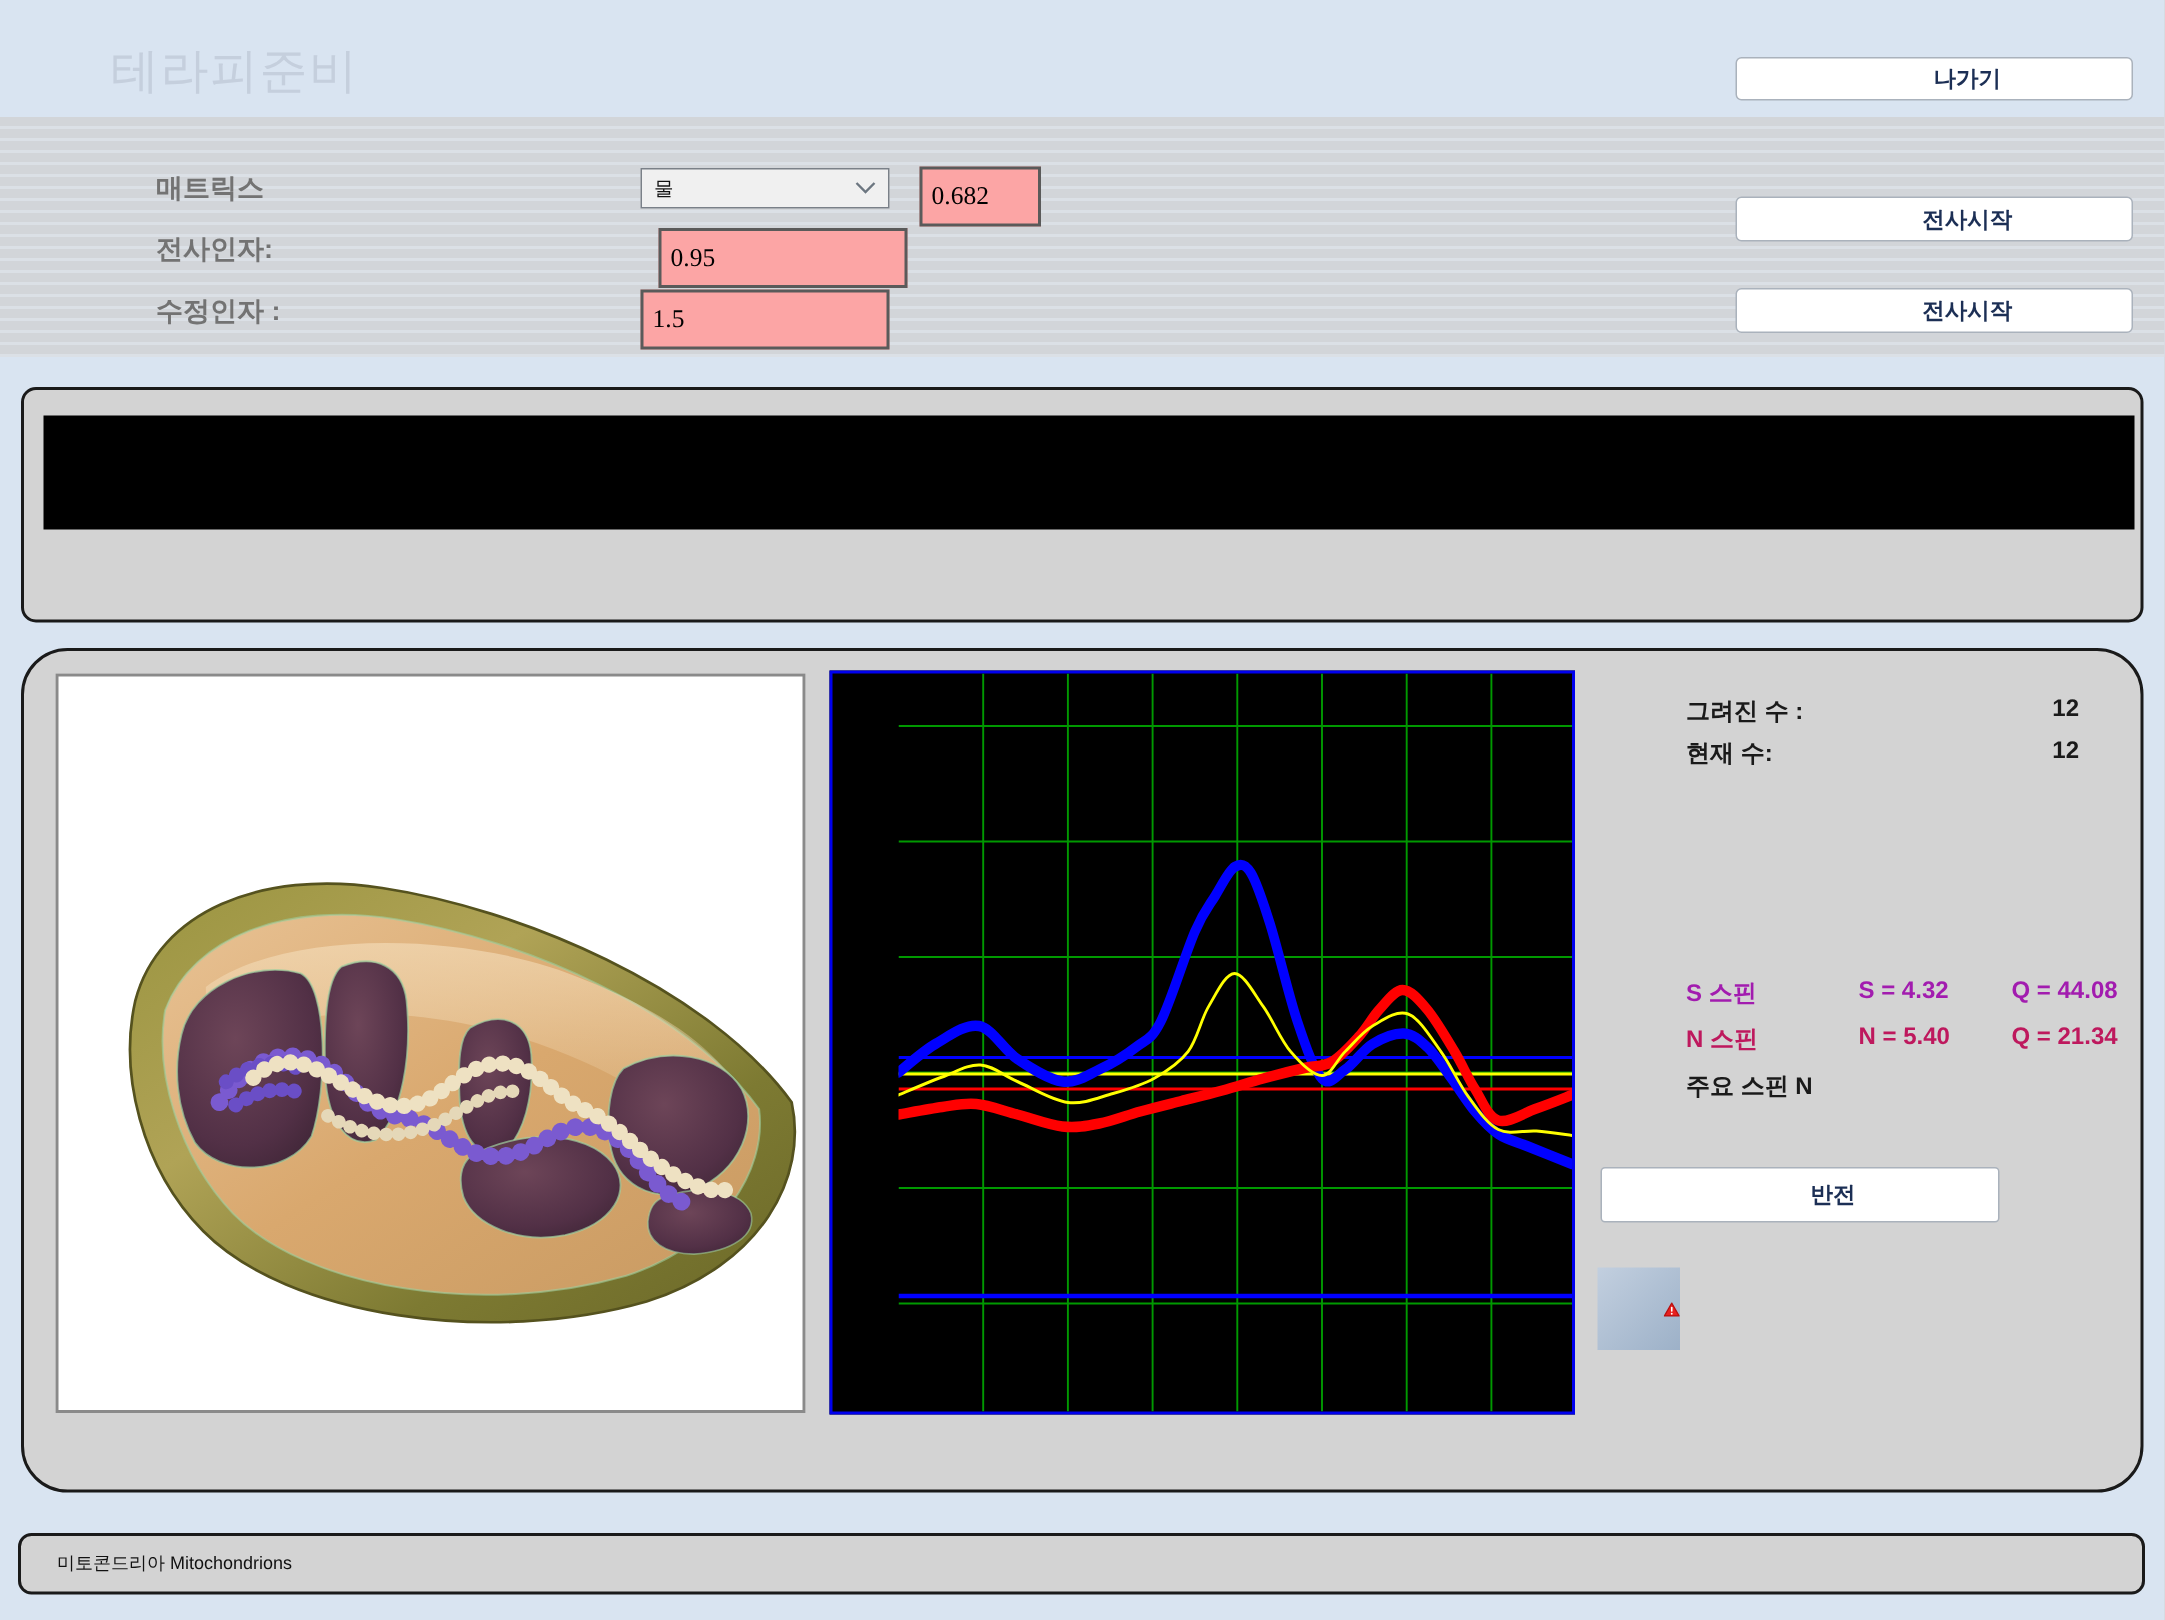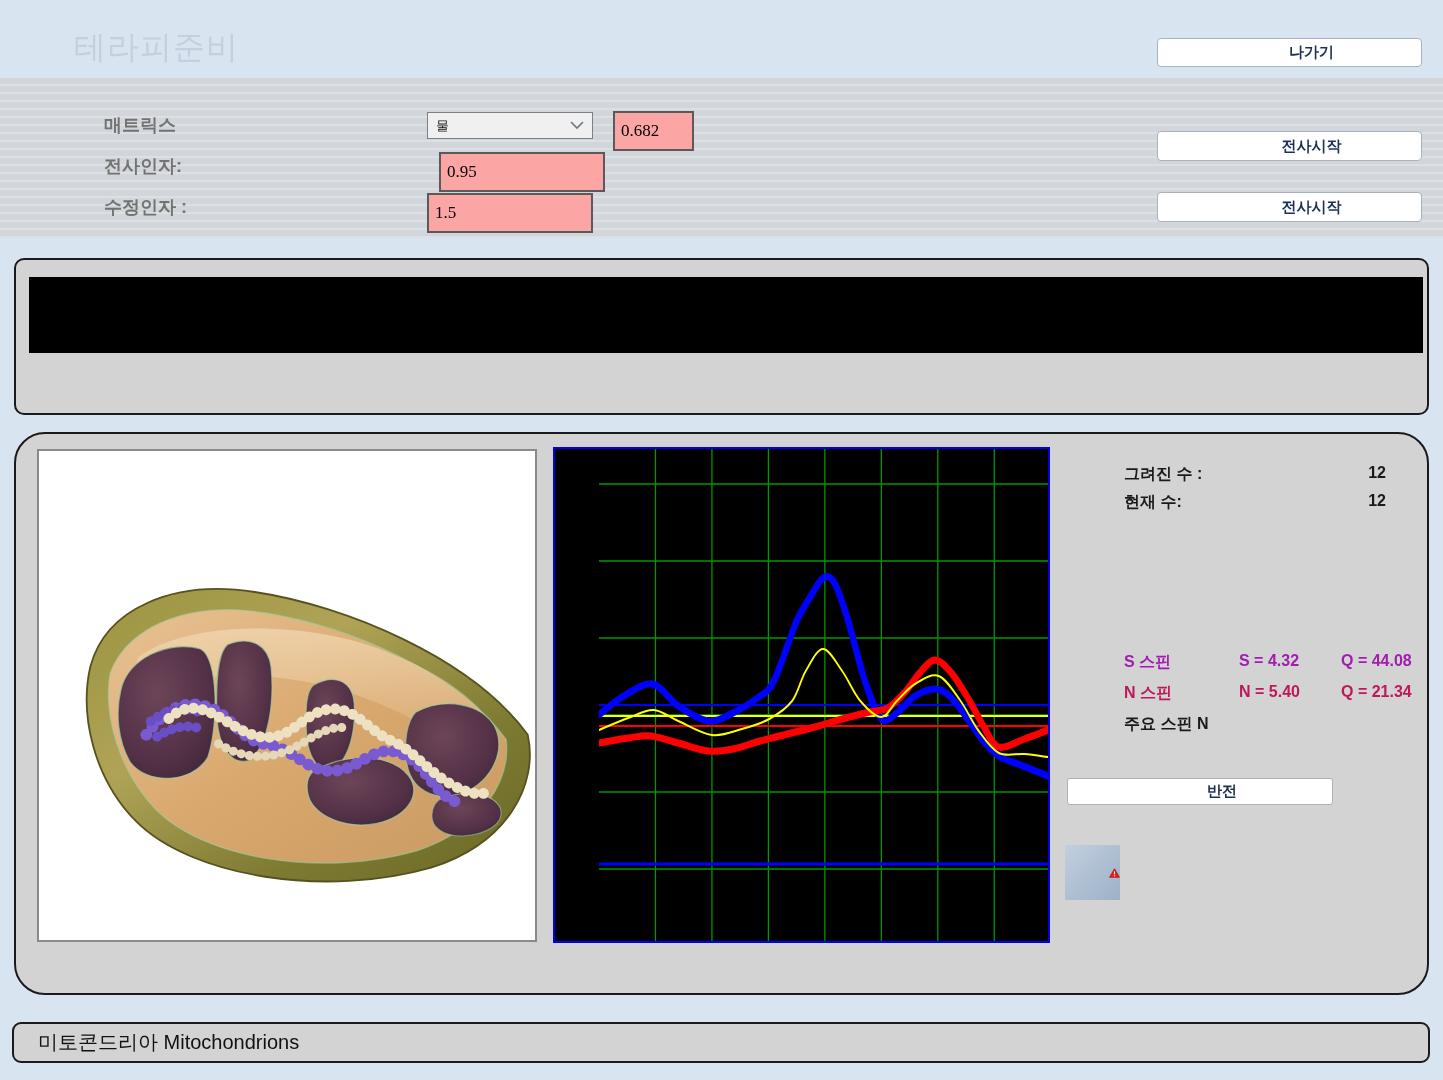--- a/index.html
+++ b/index.html
@@ -105,42 +105,42 @@
   .spin-red  { color:#a21caf; }
   .spin-blue { color:#be185d; }
   .s-lbl { left:1064px; top:218px; }
   .s-val { left:1179px; top:218px; }
   .s-q   { left:1281px; top:218px; }
   .n-lbl { left:1064px; top:249px; }
   .n-val { left:1179px; top:249px; }
   .n-q   { left:1281px; top:249px; }
   .main-spin { left:1064px; top:280px; }
 
-  .invert-btn { left:1051px; top:344px; width:266px; height:27px; border-radius:3px; }
+  .invert-btn { left:1051px; top:344px; width:266px; height:37px; border-radius:3px; }
 
   .warn-icon {
     left:1049px; top:411px; width:55px; height:55px;
     background:linear-gradient(135deg,#c2cfdf 0%,#9db1c8 100%);
     display:flex; align-items:center; justify-content:center;
   }
   .warn-text {
     left:1108px; top:416px; width:292px;
     color:#ff1515; font-size:16px; font-weight:700;
     text-align:center; line-height:21px;
   }
 
   
   .footer-bar {
     left:12px; top:1022px; width:1418px; height:41px;
     background:#d3d3d3;
     border:2px solid #1a1a1a;
     border-radius:9px;
     display:flex; align-items:center;
     padding:0 24px;
-    font-size:20px; color:#111;
+    font-size:12px; color:#111;
   }
 </style>
 </head>
 <body>
 
 <div class="abs page-title">테라피준비</div>
 
 <button class="abs win-btn exit-btn">나가기</button>
 
 <div class="abs stripe-band"></div>

